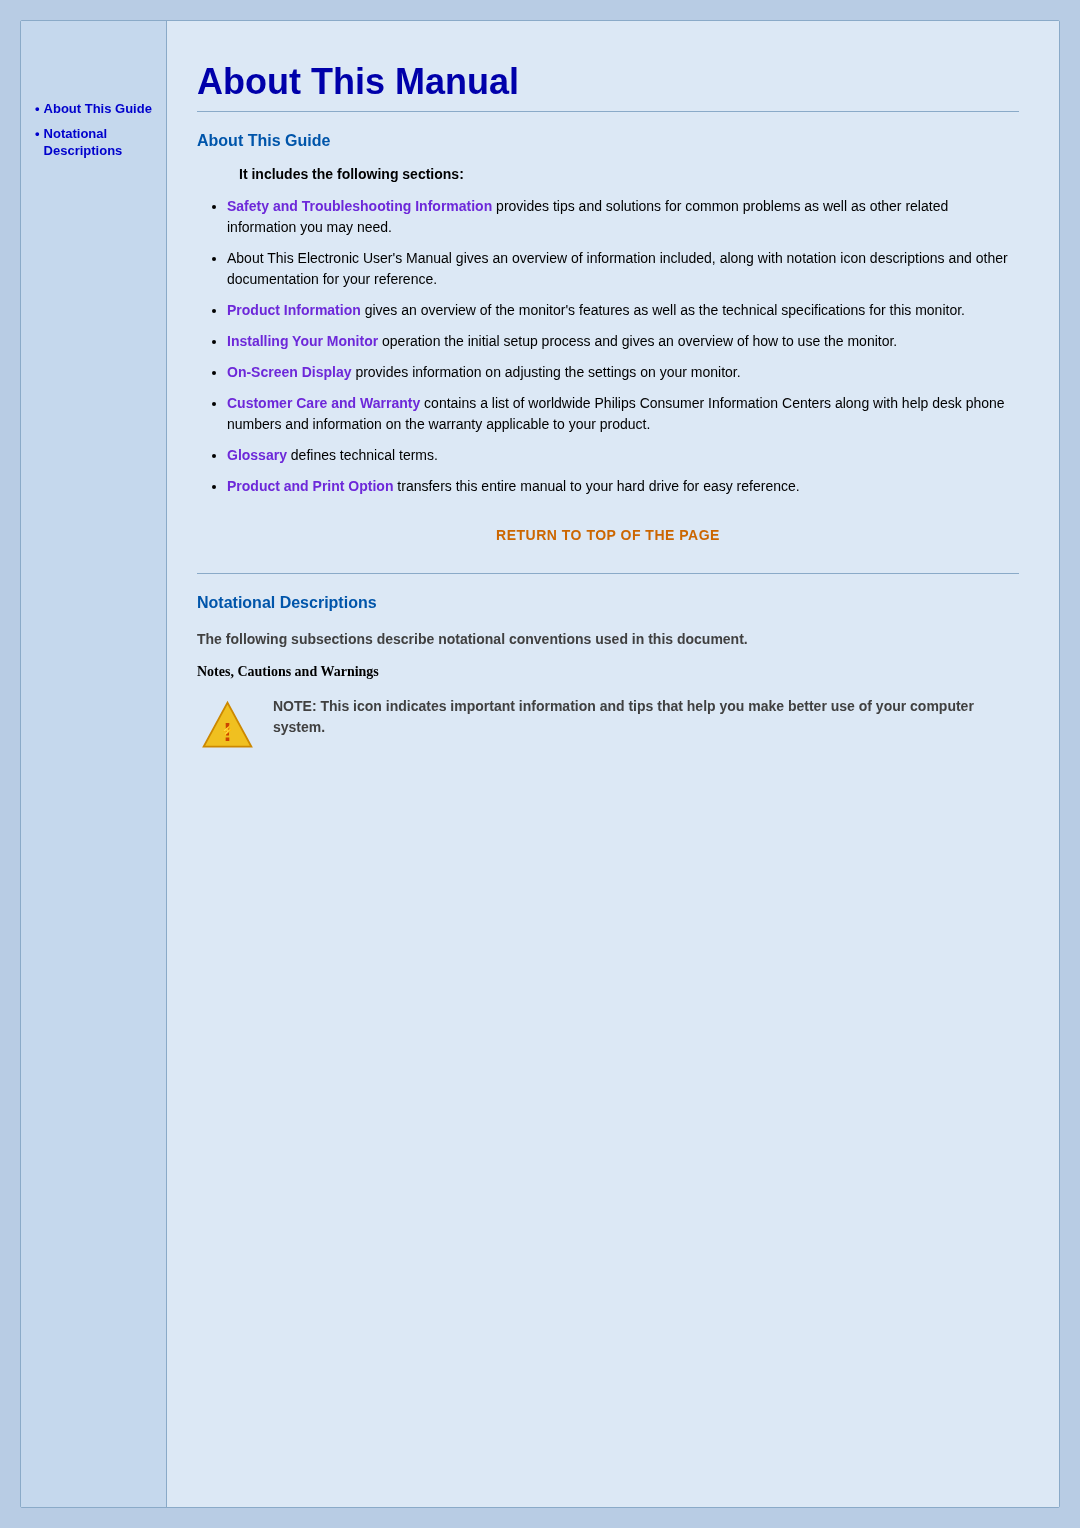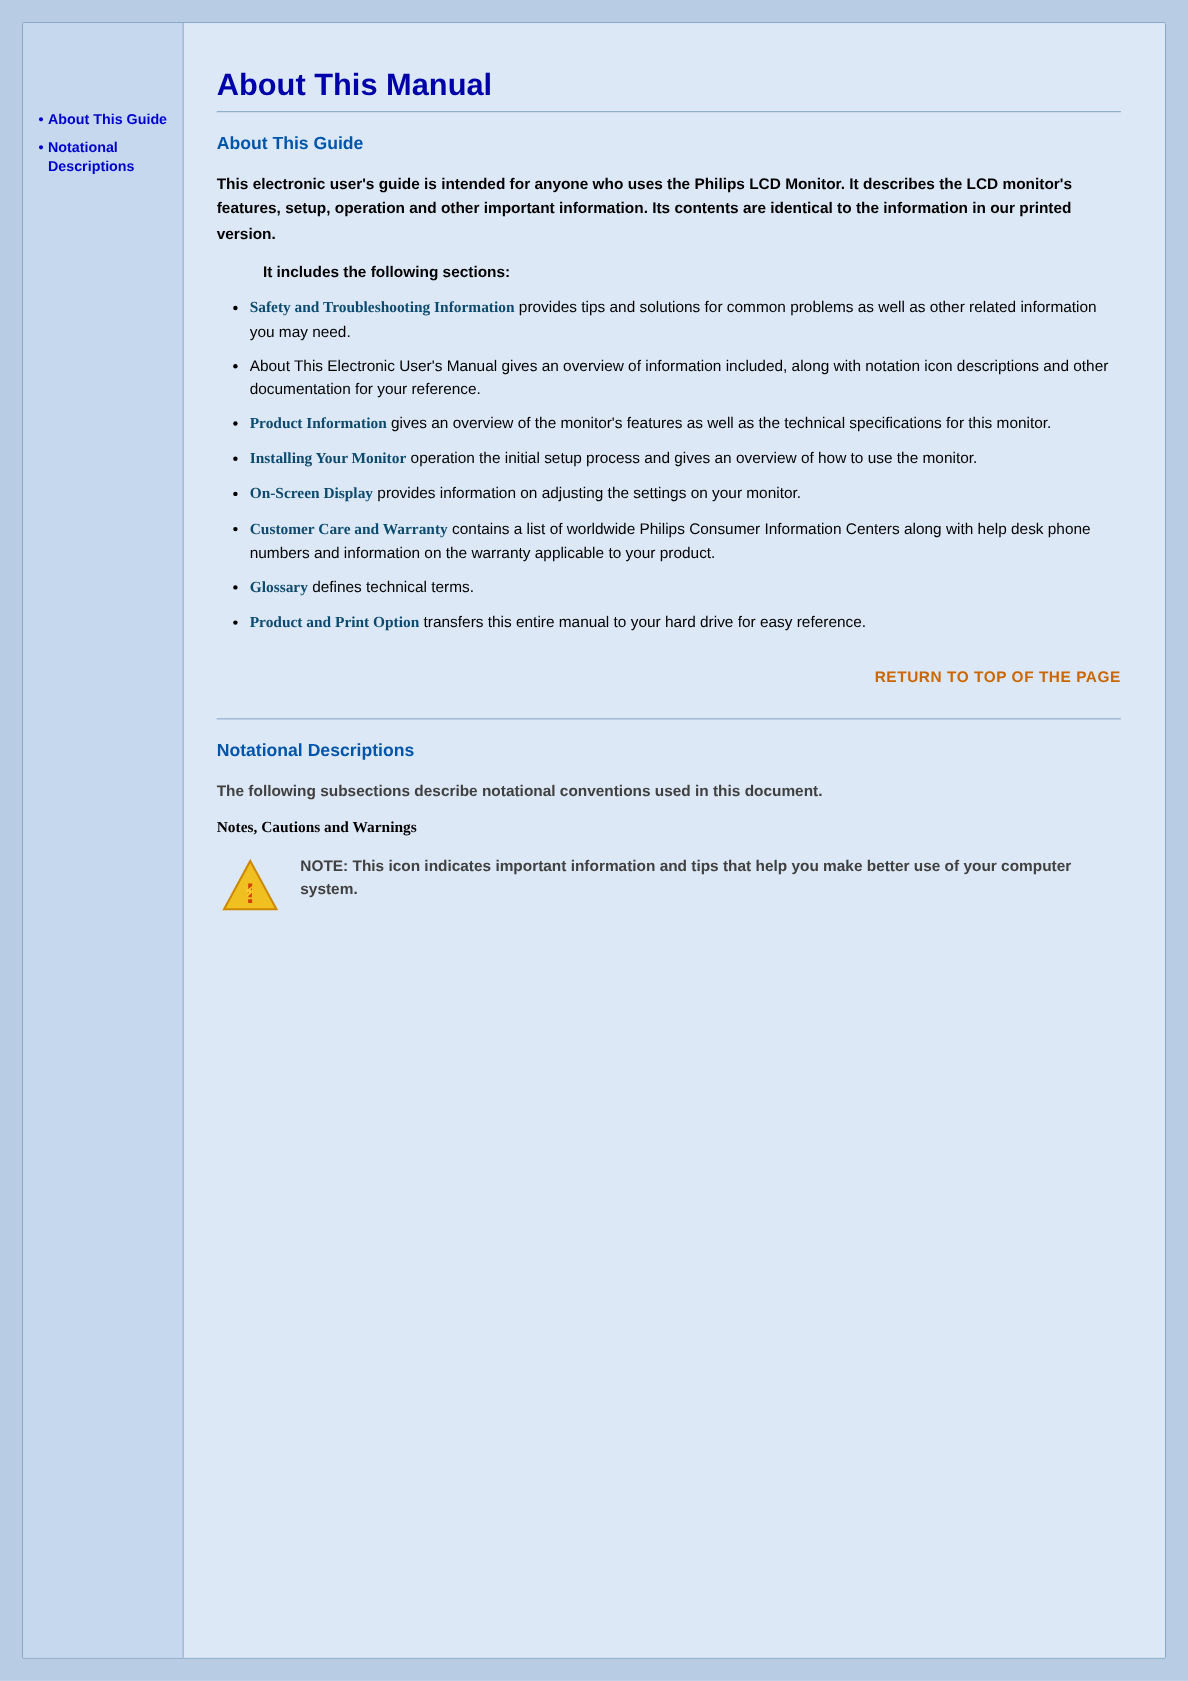--- a/index.html
+++ b/index.html
@@ -44,21 +44,21 @@
       margin-right: 4px;
       margin-top: 0px;
     }
     .main-content {
       flex: 1;
       background: #dce8f5;
       padding: 40px 40px 40px 30px;
       border-left: 1px solid #8aaac8;
     }
     .page-title {
-      font-size: 28px;
+      font-size: 36px;
       font-weight: bold;
       color: #0000aa;
       margin-bottom: 1px;
     }
     .divider {
       border: none;
       border-top: 1px solid #8aaac8;
       margin: 8px 0 20px 0;
     }
     .section-title {
@@ -86,26 +86,25 @@
       padding-left: 30px;
       margin-bottom: 16px;
     }
     .bullet-list li {
       font-size: 14px;
       color: #000;
       margin-bottom: 10px;
       line-height: 1.5;
     }
     .link-text {
-      color: #0c4a6e;
-      font-weight: bold;
-      font-family: Liberation Serif, serif;
+      color: #6d28d9;
+      font-weight: bold;
     }
     .return-link {
-      text-align: right;
+      text-align: center;
       margin: 30px 0;
       font-size: 14px;
       font-weight: bold;
       color: #cc6600;
       letter-spacing: 0.5px;
     }
     .section-divider {
       border: none;
       border-top: 1px solid #8aaac8;
       margin: 20px 0;
@@ -167,21 +166,20 @@
       <a class="sidebar-link" href="#notational">Notational Descriptions</a>
     </div>
   </div>
 
   <div class="main-content">
     <h1 class="page-title">About This Manual</h1>
     <hr class="divider">
 
     <div id="about-guide">
       <div class="section-title">About This Guide</div>
-      <p class="intro-text">This electronic user's guide is intended for anyone who uses the Philips LCD Monitor. It describes the LCD monitor's features, setup, operation and other important information. Its contents are identical to the information in our printed version.</p>
       <p class="includes-text">It includes the following sections:</p>
       <ul class="bullet-list">
         <li>
           <span class="link-text">Safety and Troubleshooting Information</span><span> provides tips and solutions for common problems as well as other related information you may need.</span>
         </li>
         <li>
           <span>About This Electronic User's Manual gives an overview of information included, along with notation icon descriptions and other documentation for your reference.</span>
         </li>
         <li>
           <span class="link-text">Product Information</span><span> gives an overview of the monitor's features as well as the technical specifications for this monitor.</span>

